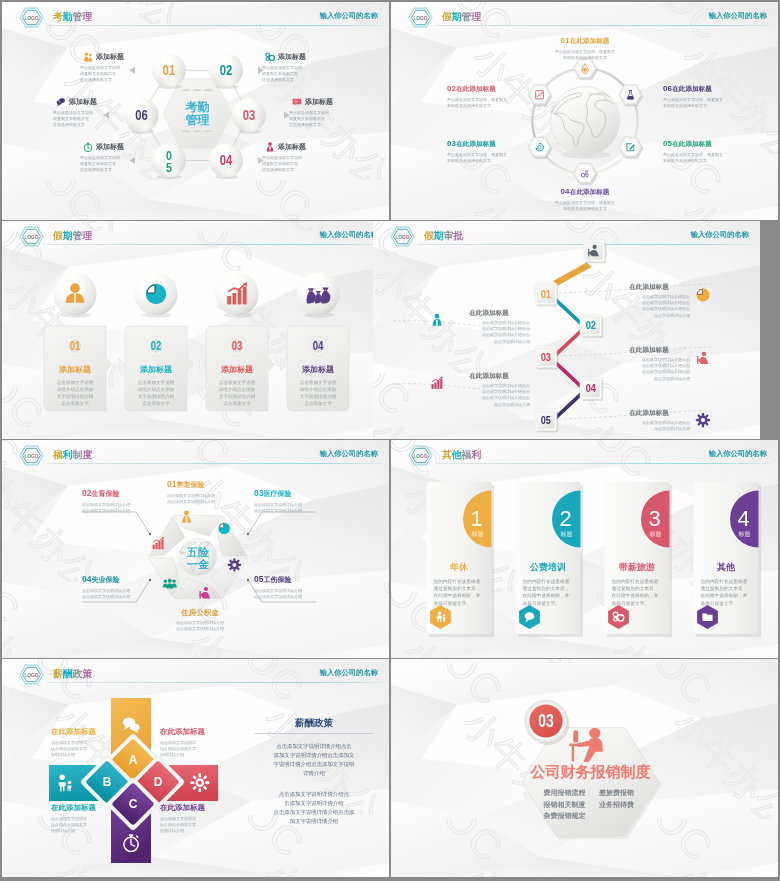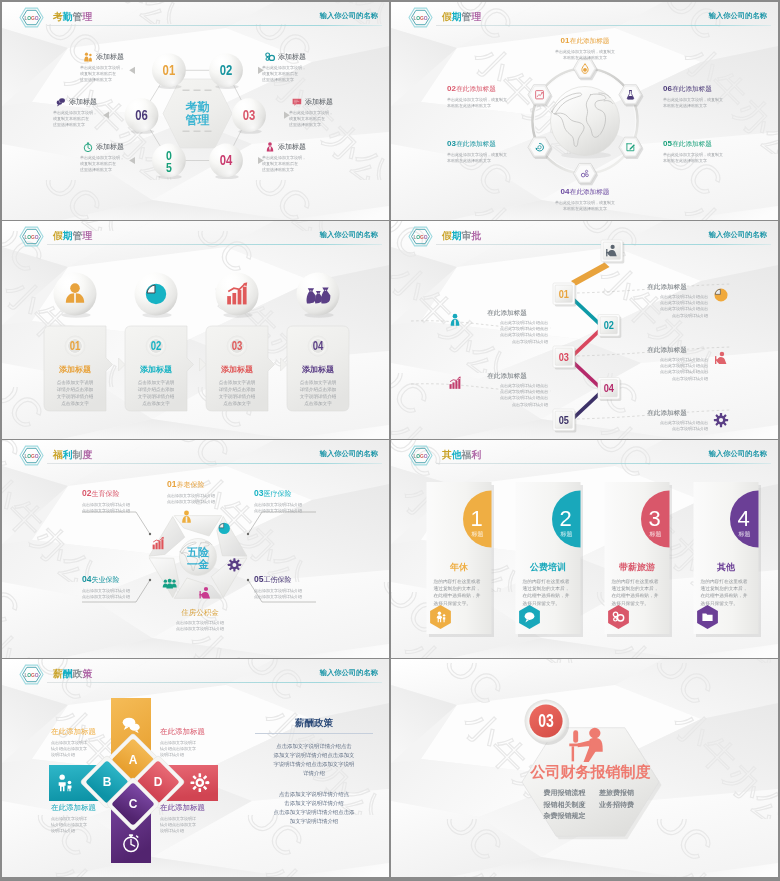--- a/index.html
+++ b/index.html
@@ -1,31 +1,31 @@
 <!DOCTYPE html>
 <html><head>
 <meta charset="utf-8">
 <style>
 *{margin:0;padding:0;box-sizing:border-box}
 html,body{width:780px;height:881px;overflow:hidden}
 body{font-family:"Liberation Sans",sans-serif;background:#8a8a8a}
 .grid{position:relative;width:780px;height:881px;background:#8a8a8a}
 .slide{position:absolute;width:387px;height:218px;overflow:hidden;background:#f7f7f7}
 .s0{left:2px;top:2px}.s1{left:391px;top:2px}
-.s2{left:2px;top:221px}.s3{left:391px;top:221px}
+.s2{left:2px;top:221px}.s3{left:373px;top:221px}
 .s4{left:2px;top:440px}.s5{left:391px;top:440px}
 .s6{left:2px;top:659px}.s7{left:391px;top:659px}
 .bg,.wm{position:absolute;left:0;top:0;width:387px;height:218px}
 .hdr-line{position:absolute;left:45px;top:23px;width:335px;height:1px;opacity:0.75;
   background:linear-gradient(90deg,#d8dcde 0%,#c2dadd 25%,#95d2d7 60%,#86cfd6 82%,#d4e8ea 100%)}
 .logo{position:absolute;left:17px;top:5px;width:25px;height:21px}
 .htitle{position:absolute;left:51px;top:8px;font-size:9.8px;font-weight:bold;white-space:nowrap;line-height:14px}
 .hcomp{position:absolute;left:250px;top:9px;width:126px;text-align:right;font-size:7.3px;font-weight:bold;color:#1f97a9;white-space:nowrap}
 .bodytxt{font-size:4.6px;line-height:6.4px;color:#9a9ea2;letter-spacing:0;white-space:nowrap}
-.lbl{font-size:7.5px;font-weight:normal;letter-spacing:0;white-space:nowrap}
+.lbl{font-size:7.5px;font-weight:bold;letter-spacing:0;white-space:nowrap}
 .num{font-weight:bold;font-family:"Liberation Sans",sans-serif}
 svg{display:block;overflow:visible}
 </style>
 </head>
 <body>
 
 <div class="grid" id="grid">
 <div class="slide s0">
       <svg class="bg" viewBox="0 0 387 218" preserveAspectRatio="none">
         <defs>

